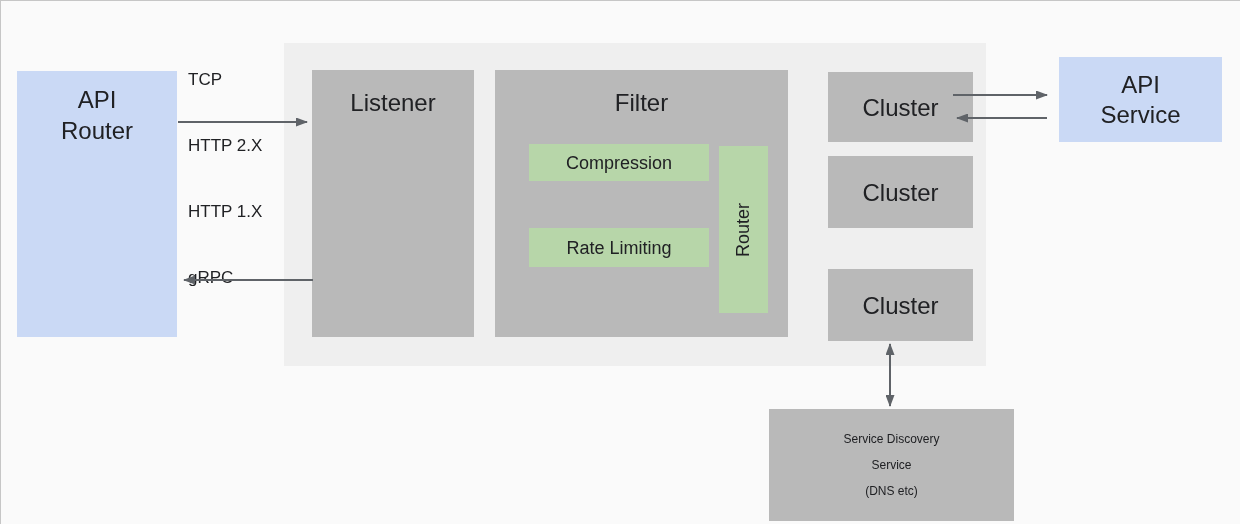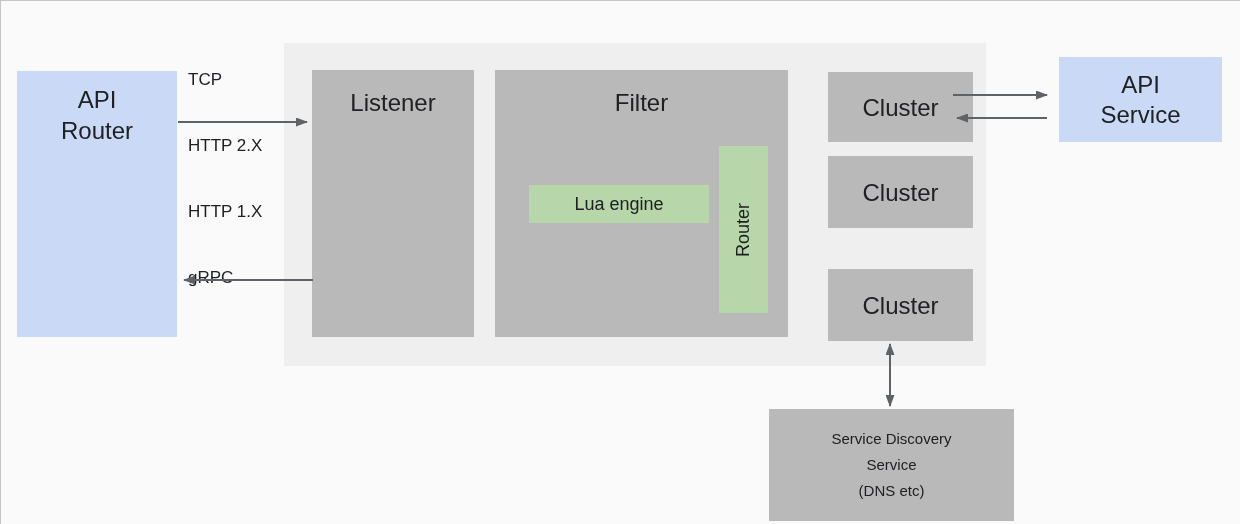--- a/index.html
+++ b/index.html
@@ -40,21 +40,21 @@
     text-align: center;
   }
   .top-label {
     display: flex;
     flex-direction: column;
     align-items: center;
     text-align: center;
   }
 
   .t-big    { font-size: 24px; line-height: 31px; }
-  .t-mid    { font-size: 15px; line-height: 26px; }
+  .t-mid    { font-size: 12px; line-height: 26px; }
   .t-small  { font-size: 18px; line-height: 22px; }
   .t-proto  { font-size: 17px; line-height: 22px; white-space: pre; }
 
   
   #api-client { left: 16px; top: 70px; width: 160px; height: 266px; padding-top: 13px; box-sizing: border-box; }
 
   
   #protocols { left: 187px; top: 24px; }
 
   
@@ -107,22 +107,25 @@
 
   <div id="envoy-container" class="abs container-gray"></div>
 
   <div id="listener" class="abs box-gray top-label t-big">
     <span>Listener</span>
   </div>
 
   <div id="filter" class="abs box-gray top-label t-big">
     <span>Filter</span>
 
-    <div id="filter-item-1" class="abs filter-item box-green center-both t-small">
-      <span>Lua engine</span>
+    <div id="filter-item-0" class="abs filter-item box-green center-both t-small">
+      <span>Compression</span>
+    </div>
+    <div id="filter-item-2" class="abs filter-item box-green center-both t-small">
+      <span>Rate Limiting</span>
     </div>
 
     <div id="router" class="abs box-green center-both t-small">
       <span>Router</span>
     </div>
   </div>
 
   <div id="cluster-1" class="abs cluster box-gray center-both t-big">
     <span>Cluster</span>
   </div>

